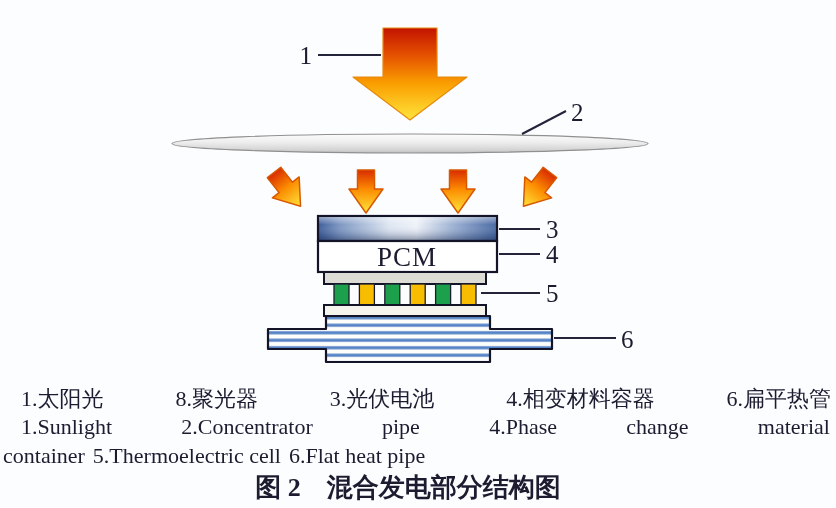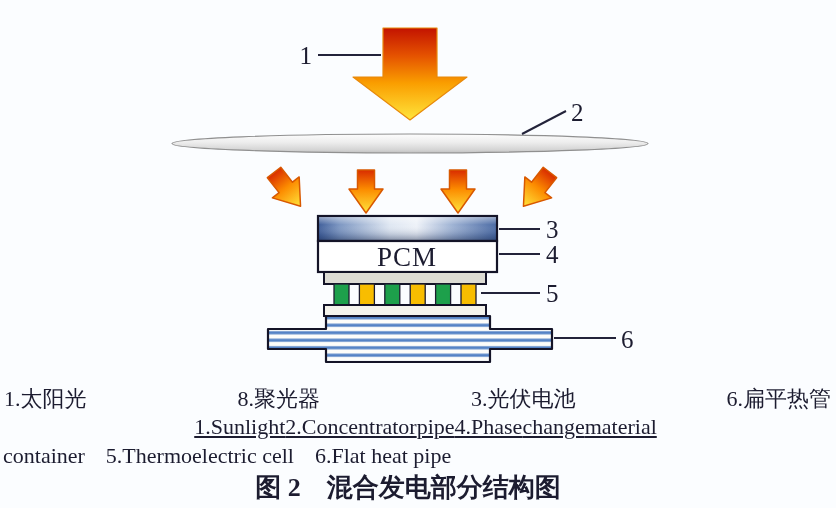--- a/index.html
+++ b/index.html
@@ -23,38 +23,37 @@
     font-size: 27px;
     letter-spacing: 1px;
     fill: #1c1c30;
   }
   .tec-green { fill: #1da04b; }
   .tec-yellow { fill: #f8bd00; }
   .text-block { width: 836px; }
   .legend-cn {
     display: flex;
     justify-content: space-between;
-    padding: 3px 5px 0 4px;
+    padding: 3px 5px 0 21px;
     font-size: 22px;
     line-height: 27px;
     white-space: nowrap;
   }
   .legend-en1 {
     display: flex;
-    justify-content: center;
+    justify-content: space-between;
     padding: 0 6px 0 21px;
     font-size: 22px;
     line-height: 29px;
     white-space: nowrap;
-    text-decoration: underline;
   }
   .legend-en2 {
     display: flex;
     justify-content: flex-start;
-    gap: 21px;
+    gap: 8px;
     padding: 0 0 0 3px;
     font-size: 22px;
     line-height: 29px;
     white-space: nowrap;
   }
   .figure-caption {
     text-align: center;
     padding-right: 20px;
     font-size: 26px;
     font-weight: bold;
@@ -145,20 +144,21 @@
     <path d="M 326,316 H 490 V 329 H 552 V 349 H 490 V 362 H 326 V 349 H 268 V 329 H 326 Z" fill="url(#pipeStripes)" stroke="#141428" stroke-width="2.2" stroke-linejoin="round"></path>
     <line x1="554" y1="338" x2="616" y2="338" stroke="#23233a" stroke-width="2"></line>
     <text x="621" y="348" class="callout-num">6</text>
   </svg>
 
   <div class="text-block">
     <div class="legend-cn">
       <span>1.太阳光</span>
       <span>8.聚光器</span>
       <span>3.光伏电池</span>
+      <span>4.相变材料容器</span>
       <span>6.扁平热管</span>
     </div>
     <div class="legend-en1">
       <span>1.Sunlight</span>
       <span>2.Concentrator</span>
       <span>pipe</span>
       <span>4.Phase</span>
       <span>change</span>
       <span>material</span>
     </div>

